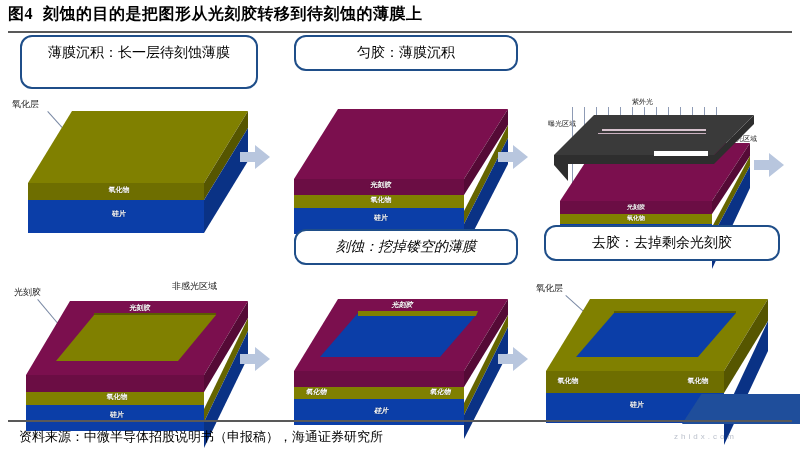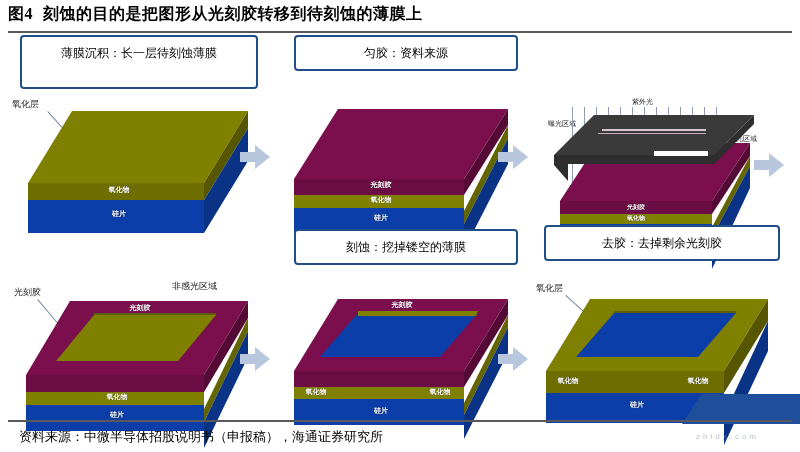--- a/index.html
+++ b/index.html
@@ -27,27 +27,27 @@
     font-size:13px;color:#000;white-space:nowrap;
   }
 
   
   .board{position:absolute;left:8px;top:33px;width:784px;height:385px;}
   .panel{position:absolute;}
   .p1{left:4px;  top:2px;  width:254px;height:190px;}
   .p2{left:278px;top:2px;  width:240px;height:190px;}
   .p3{left:528px;top:2px;  width:252px;height:190px;}
   .p4{left:4px;  top:196px;width:254px;height:188px;}
-  .p5{left:278px;top:196px;width:240px;height:188px;}
+  .p5{left:278px;top:196px;width:240px;height:188px;font-style:italic;}
   .p6{left:528px;top:192px;width:252px;height:188px;}
 
   .cap{
     position:absolute;left:8px;top:0;right:8px;
-    border:2px solid #1F4E89;border-radius:4px;background:#fff;
-    text-align:center;color:#000;font-size:12px;line-height:20px;
+    border:2px solid #1F4E89;border-radius:12px;background:#fff;
+    text-align:center;color:#000;font-size:14px;line-height:20px;
     padding:6px 6px;box-sizing:border-box;
   }
   .cap.two{min-height:54px;}
   .stage{position:absolute;left:0;right:0;top:62px;bottom:0;}
 
   
   .iso{position:absolute;}
   .face{position:absolute;}
   .lbl{
     position:absolute;color:#ffffff;font-size:7px;line-height:8px;
@@ -81,21 +81,21 @@
   .wm-banner{
     position:absolute;right:0;top:-4px;width:118px;height:34px;background:#1F4E9B;
     clip-path:polygon(22px 0,118px 0,118px 34px,0 34px);
   }
   .wm-text{
     position:absolute;left:22px;top:6px;font-size:26px;font-weight:bold;
     color:rgba(120,130,150,.45);letter-spacing:2px;
     font-family:"Liberation Sans","DejaVu Sans",sans-serif;
   }
   .wm-sub{
-    position:absolute;left:36px;top:38px;font-size:8px;letter-spacing:3px;
+    position:absolute;left:14px;top:38px;font-size:8px;letter-spacing:3px;
     color:rgba(130,140,160,.55);
     font-family:"Liberation Sans","DejaVu Sans",sans-serif;
   }
 </style>
 </head>
 <body>
 
 <div class="figure-title">
   <span class="title-num">图4</span><span>刻蚀的目的是把图形从光刻胶转移到待刻蚀的薄膜上</span>
 </div>
@@ -130,21 +130,21 @@
       </div>
 
       <div class="arrow" style="left:228px;top:48px;">
         <div class="shaft"></div>
         <div class="head"></div>
       </div>
     </div>
   </div>
 
   <div class="panel p2">
-    <div class="cap">匀胶：资料来源</div>
+    <div class="cap">匀胶：薄膜沉积</div>
     <div class="stage">
       <div class="iso" style="left:8px;top:12px;width:214px;height:118px;">
 
         <div class="face" style="left:0;top:0;width:214px;height:70px;background:#7B0F4E;
                     clip-path:polygon(44px 0,214px 0,170px 70px,0 70px);"></div>
         <div class="face" style="left:0;top:70px;width:170px;height:16px;background:#6B0D44;"></div>
         <div class="face" style="left:170px;top:0;width:44px;height:86px;background:#550A36;
                     clip-path:polygon(44px 0,44px 16px,0 86px,0 70px);"></div>
 
         <div class="face" style="left:0;top:86px;width:170px;height:13px;background:#808000;"></div>

